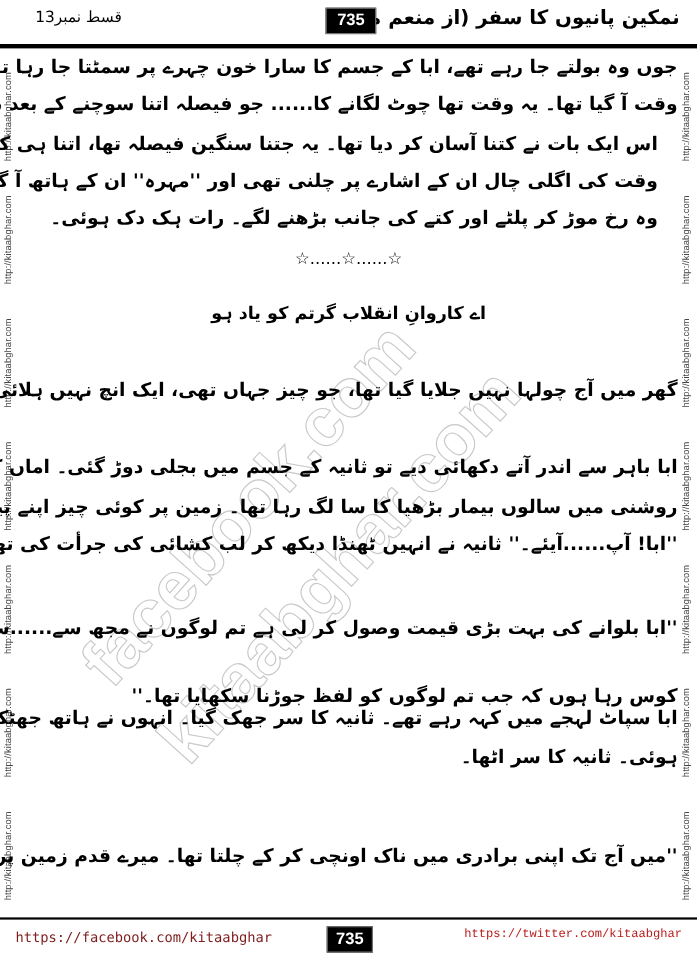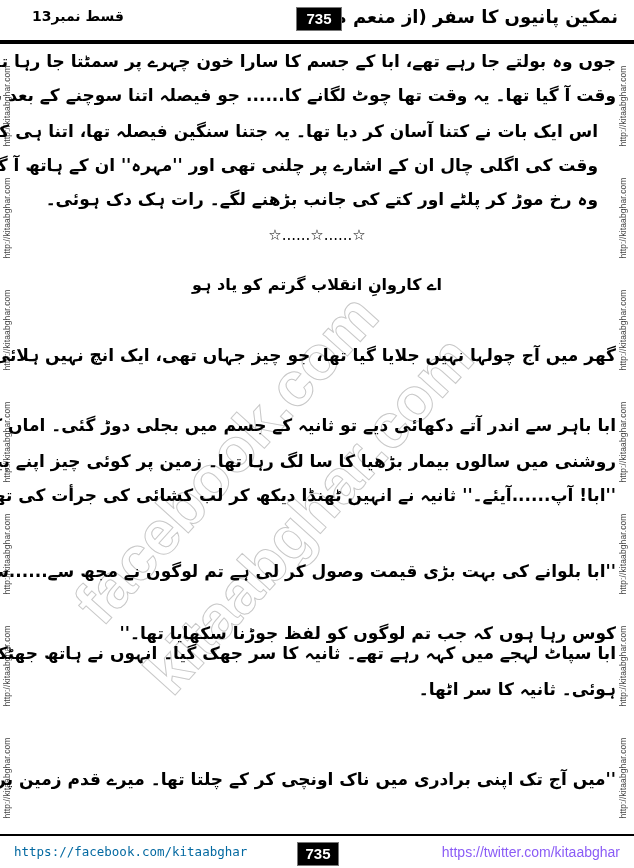--- a/index.html
+++ b/index.html
@@ -1,20 +1,20 @@
 <!DOCTYPE html>
 <html><head>
   <meta charset="utf-8">
   <style>
     html, body { margin: 0; padding: 0; background: #ffffff; }
     body { width: 634px; height: 868px; position: relative; overflow: hidden; font-family: "DejaVu Sans", sans-serif; color: #000; }
 
     .header { position: absolute; left: 0; top: 0; width: 634px; height: 40px; }
     .header .title { position: absolute; right: 16px; top: 6px; font-size: 18px; font-weight: bold; direction: rtl; }
-    .header .episode { position: absolute; left: 32px; top: 8px; font-size: 14px; font-weight: bold; direction: rtl; }
+    .header .episode { position: absolute; left: 32px; top: 8px; font-size: 14px; font-weight: normal; direction: rtl; }
     .header .pagebox { position: absolute; left: 296px; top: 7px; width: 44px; height: 22px; background: #000; color: #fff; font-family: "Liberation Sans", sans-serif; font-weight: bold; font-size: 15px; text-align: center; line-height: 22px; border: 1px solid #777; }
     .rule-top { position: absolute; left: 0; top: 40px; width: 634px; height: 4px; background: #000; }
     .rule-bottom { position: absolute; left: 0; top: 834px; width: 634px; height: 2px; background: #000; }
 
     .side { position: absolute; top: 44px; width: 14px; height: 790px; overflow: hidden; }
     .side.left { left: 2px; }
     .side.right { right: 2px; }
     .side .rot { position: absolute; left: 0; top: 0; width: 790px; transform-origin: 0 0; font-family: "Liberation Sans", sans-serif; font-size: 8.5px; color: #444; white-space: nowrap; letter-spacing: 0.1px; }
     .side.left .rot { transform: translate(0px, 790px) rotate(-90deg); }
     .side.right .rot { transform: translate(0px, 790px) rotate(-90deg); }
@@ -23,22 +23,22 @@
     .content { position: absolute; left: 18px; right: 18px; top: 46px; height: 786px; direction: rtl; }
     .line { position: absolute; right: 0; left: 0; font-size: 17px; font-weight: bold; white-space: nowrap; line-height: 30px; text-align: justify; text-align-last: justify; }
     .line.short { text-align: right; text-align-last: right; }
     .line.center { text-align: left; text-align-last: center; }
     .stars { position: absolute; left: 0; right: 0; text-align: center; font-size: 15px; direction: ltr; }
 
     .watermark { position: absolute; left: 60px; top: 260px; width: 520px; height: 420px; pointer-events: none; }
     .watermark div { position: absolute; font-family: "Liberation Sans", sans-serif; font-size: 62px; font-weight: bold; color: transparent; -webkit-text-stroke: 1px #c8c8c8; white-space: nowrap; transform: rotate(-48deg); transform-origin: 0 0; }
 
     .footer { position: absolute; left: 0; top: 836px; width: 634px; height: 32px; }
-    .footer .fb { position: absolute; left: 14px; top: 8px; font-family: "DejaVu Sans Mono", monospace; font-size: 12.5px; color: #0369a1; }
-    .footer .tw { position: absolute; right: 14px; top: 8px; font-family: Liberation Sans, sans-serif; font-size: 14px; color: #8b5cf6; }
+    .footer .fb { position: absolute; left: 14px; top: 8px; font-family: "DejaVu Sans Mono", monospace; font-size: 12.5px; color: #7f1d1d; }
+    .footer .tw { position: absolute; right: 14px; top: 8px; font-family: Liberation Mono, monospace; font-size: 11px; color: #b91c1c; }
     .footer .pagebox { position: absolute; left: 297px; top: 6px; width: 40px; height: 22px; background: #000; color: #fff; font-family: "Liberation Sans", sans-serif; font-weight: bold; font-size: 15px; text-align: center; line-height: 22px; border: 1px solid #777; }
   </style>
 </head>
 <body>
 
 <div class="header">
   <div class="title">نمکین پانیوں کا سفر (از منعم ملک)</div>
   <div class="pagebox">735</div>
   <div class="episode">قسط نمبر13</div>
 </div>

